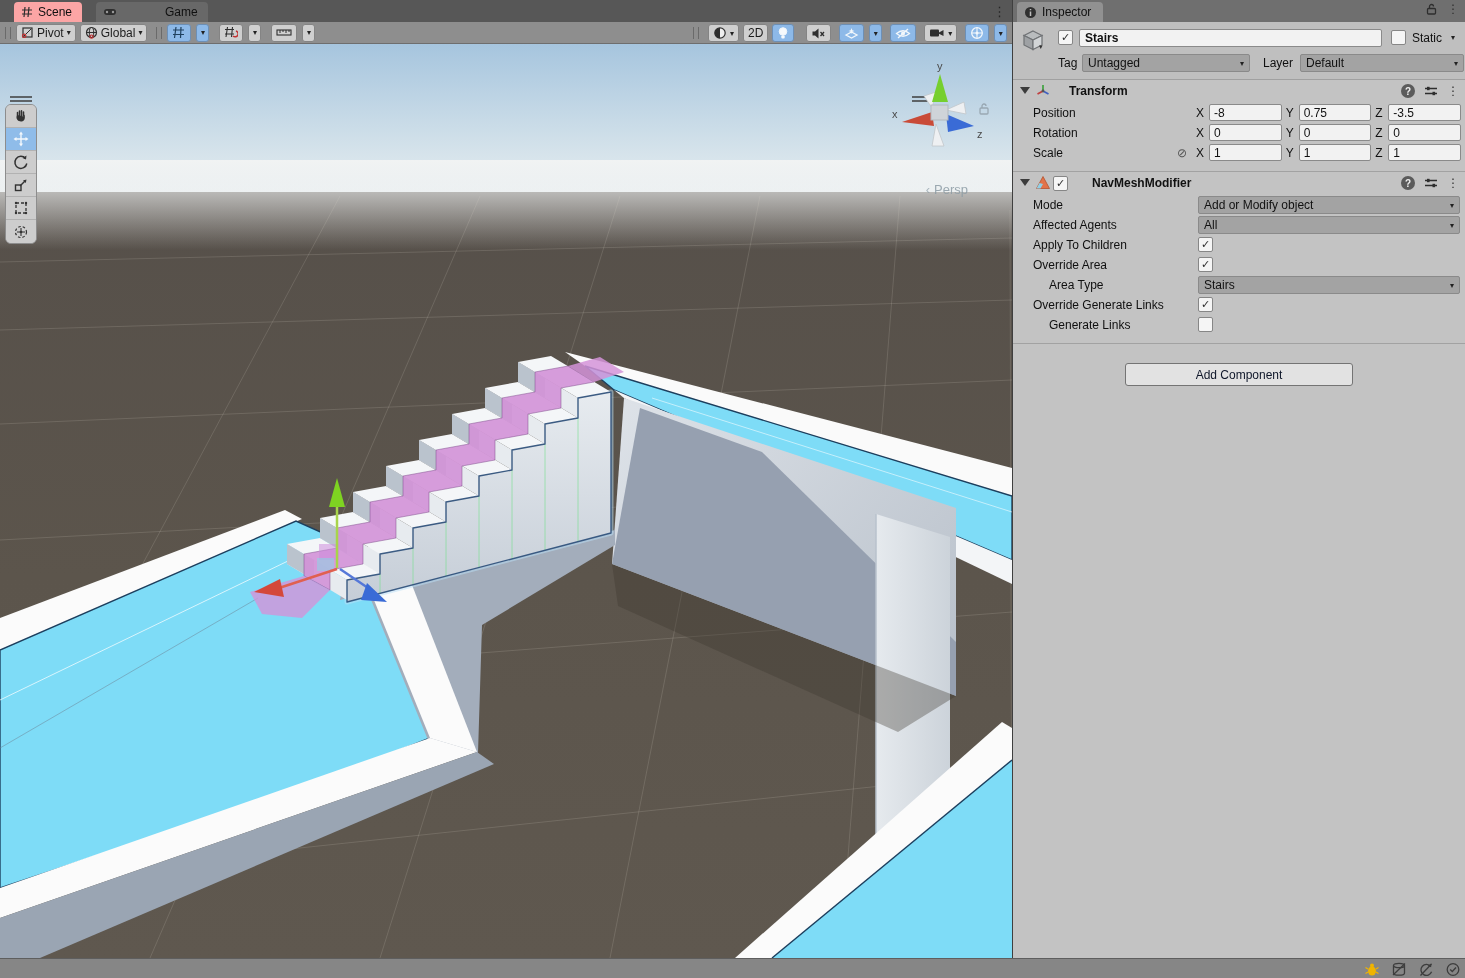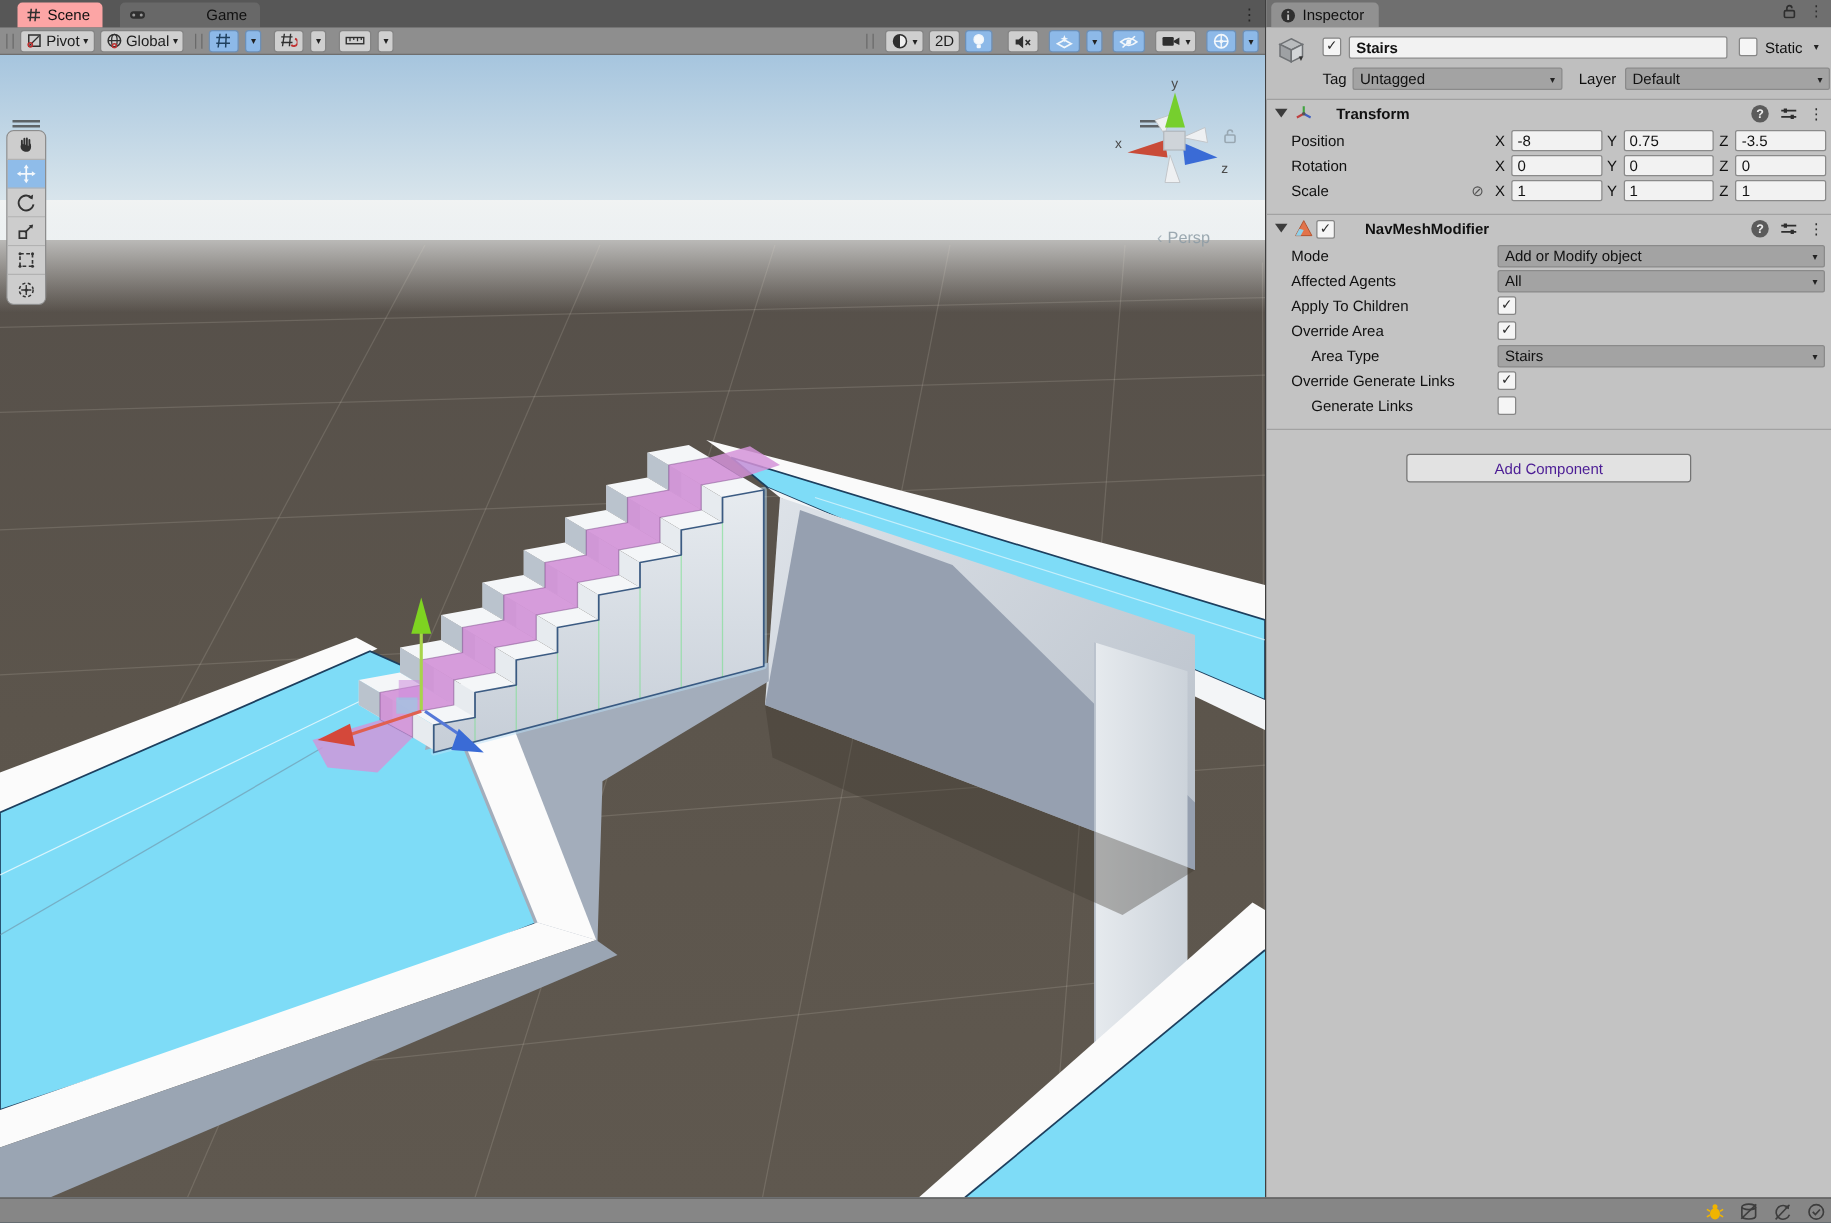--- a/index.html
+++ b/index.html
@@ -96,21 +96,21 @@
   .vec3 .axis { width:9px; text-align:left; color:#101010; }
   .field { flex:1; height:17px; background:#f2f2f2; border:1px solid #8a8a8a; border-radius:2px;
            padding:0 4px; display:flex; align-items:center; min-width:0; }
   .ctrl { position:absolute; left:185px; right:5px; top:1px; }
   .ctrl .dropdown { width:100%; }
   .ctrl .checkbox { margin-top:1px; }
   .scale-link { position:absolute; left:164px; top:3px; color:#555; font-size:12px; }
 
   .add-comp-wrap { padding:19px 0 26px 0; display:flex; justify-content:center; }
   .add-comp-btn { width:228px; height:23px; background:#e2e2e2; border:1px solid #747474; border-radius:3px;
-                  display:flex; align-items:center; justify-content:center; color:#4c1d95; }
+                  display:flex; align-items:center; justify-content:center; color:#0f172a; }
 
   
   .statusbar { height:20px; background:#868686; border-top:1px solid #5e5e5e; position:relative; }
   .status-icons { position:absolute; right:4px; top:1px; display:flex; gap:11px; align-items:center; height:18px; }
 
   .ic { display:block; }
 </style>
 </head>
 <body>
 

